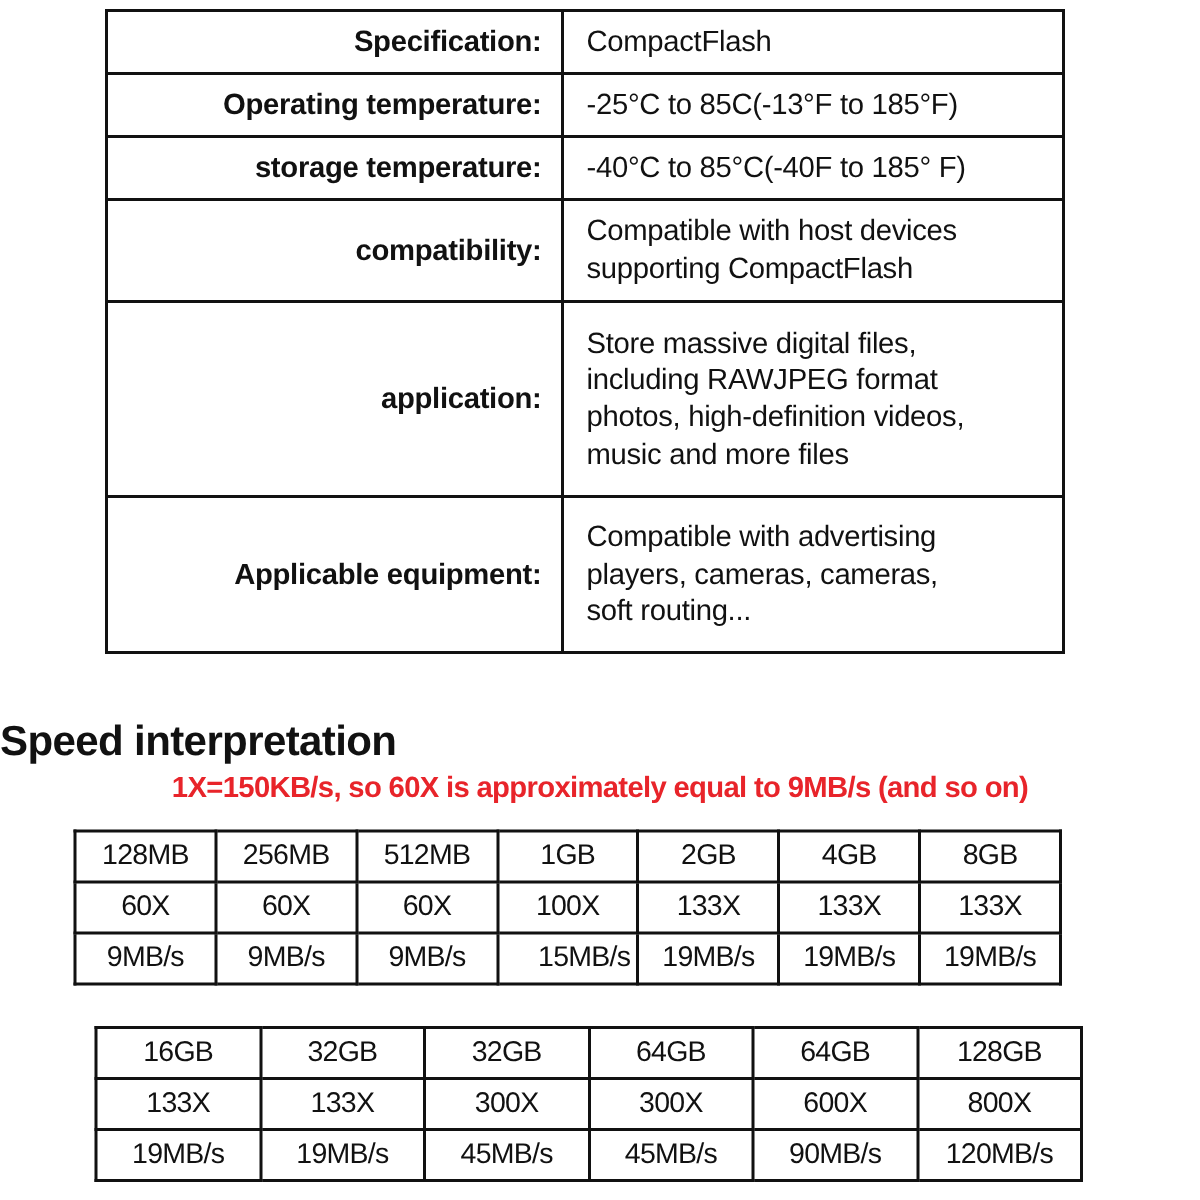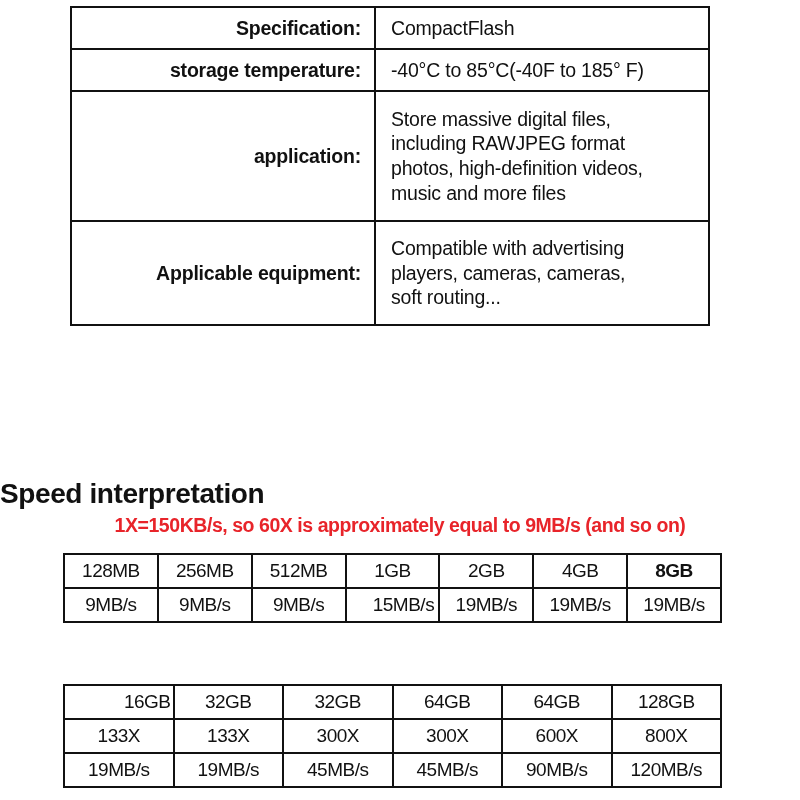--- a/index.html
+++ b/index.html
@@ -87,42 +87,51 @@
     border: 2.5px solid #111111;
     text-align: center;
     vertical-align: middle;
     height: 32px;
     font-size: 19px;
     letter-spacing: -0.5px;
     padding: 0 2px;
     white-space: nowrap;
   }
   #speed-table-1 {
-    left: 63px;
+    left: 49px;
     top: 553px;
     width: 659px;
   }
   #speed-table-2 {
     left: 63px;
     top: 684px;
     width: 659px;
   }
 </style>
 </head>
 <body>
 
 <table id="spec-table">
   <tbody>
       <tr class="r-short">
         <td class="spec-label">Specification:</td>
         <td class="spec-value">CompactFlash</td>
       </tr>
       <tr class="r-short">
+        <td class="spec-label">Operating temperature:</td>
+        <td class="spec-value">-25°C to 85C(-13°F to 185°F)</td>
+      </tr>
+      <tr class="r-short">
         <td class="spec-label">storage temperature:</td>
         <td class="spec-value">-40°C to 85°C(-40F to 185°  F)</td>
+      </tr>
+      <tr class="r-two">
+        <td class="spec-label">compatibility:</td>
+        <td class="spec-value">Compatible with host devices
+supporting CompactFlash</td>
       </tr>
       <tr class="r-four">
         <td class="spec-label">application:</td>
         <td class="spec-value">Store massive digital files,
 including RAWJPEG format
 photos, high-definition videos,
 music and more files</td>
       </tr>
       <tr class="r-three">
         <td class="spec-label">Applicable equipment:</td>
@@ -138,38 +147,47 @@
 
 <table class="speed-table" id="speed-table-1">
   <tbody>
       <tr>
         <td style="width: 14.2857%;">128MB</td>
         <td style="width: 14.2857%;">256MB</td>
         <td style="width: 14.2857%; border-radius: 10px;">512MB</td>
         <td style="width: 14.2857%;">1GB</td>
         <td style="width: 14.2857%; text-align: center;">2GB</td>
         <td style="width: 14.2857%;">4GB</td>
-        <td style="width: 14.2857%; font-weight: bold;">8GB</td>
+        <td style="width: 14.2857%;">8GB</td>
+      </tr>
+      <tr>
+        <td style="width: 14.2857%;">60X</td>
+        <td style="width: 14.2857%;">60X</td>
+        <td style="width: 14.2857%;">60X</td>
+        <td style="width: 14.2857%;">100X</td>
+        <td style="width: 14.2857%;">133X</td>
+        <td style="width: 14.2857%;">133X</td>
+        <td style="width: 14.2857%;">133X</td>
       </tr>
       <tr>
         <td style="width: 14.2857%;">9MB/s</td>
         <td style="width: 14.2857%;">9MB/s</td>
         <td style="width: 14.2857%;">9MB/s</td>
         <td style="width: 14.2857%; padding-left: 24px;">15MB/s</td>
         <td style="width: 14.2857%;">19MB/s</td>
         <td style="width: 14.2857%;">19MB/s</td>
         <td style="width: 14.2857%;">19MB/s</td>
       </tr>
     </tbody>
 </table>
 
 <table class="speed-table" id="speed-table-2">
   <tbody>
       <tr>
-        <td style="width: 16.6667%; text-align: right;">16GB</td>
+        <td style="width: 16.6667%;">16GB</td>
         <td style="width: 16.6667%;">32GB</td>
         <td style="width: 16.6667%;">32GB</td>
         <td style="width: 16.6667%;">64GB</td>
         <td style="width: 16.6667%;">64GB</td>
         <td style="width: 16.6667%;">128GB</td>
       </tr>
       <tr>
         <td style="width: 16.6667%;">133X</td>
         <td style="width: 16.6667%;">133X</td>
         <td style="width: 16.6667%;">300X</td>

